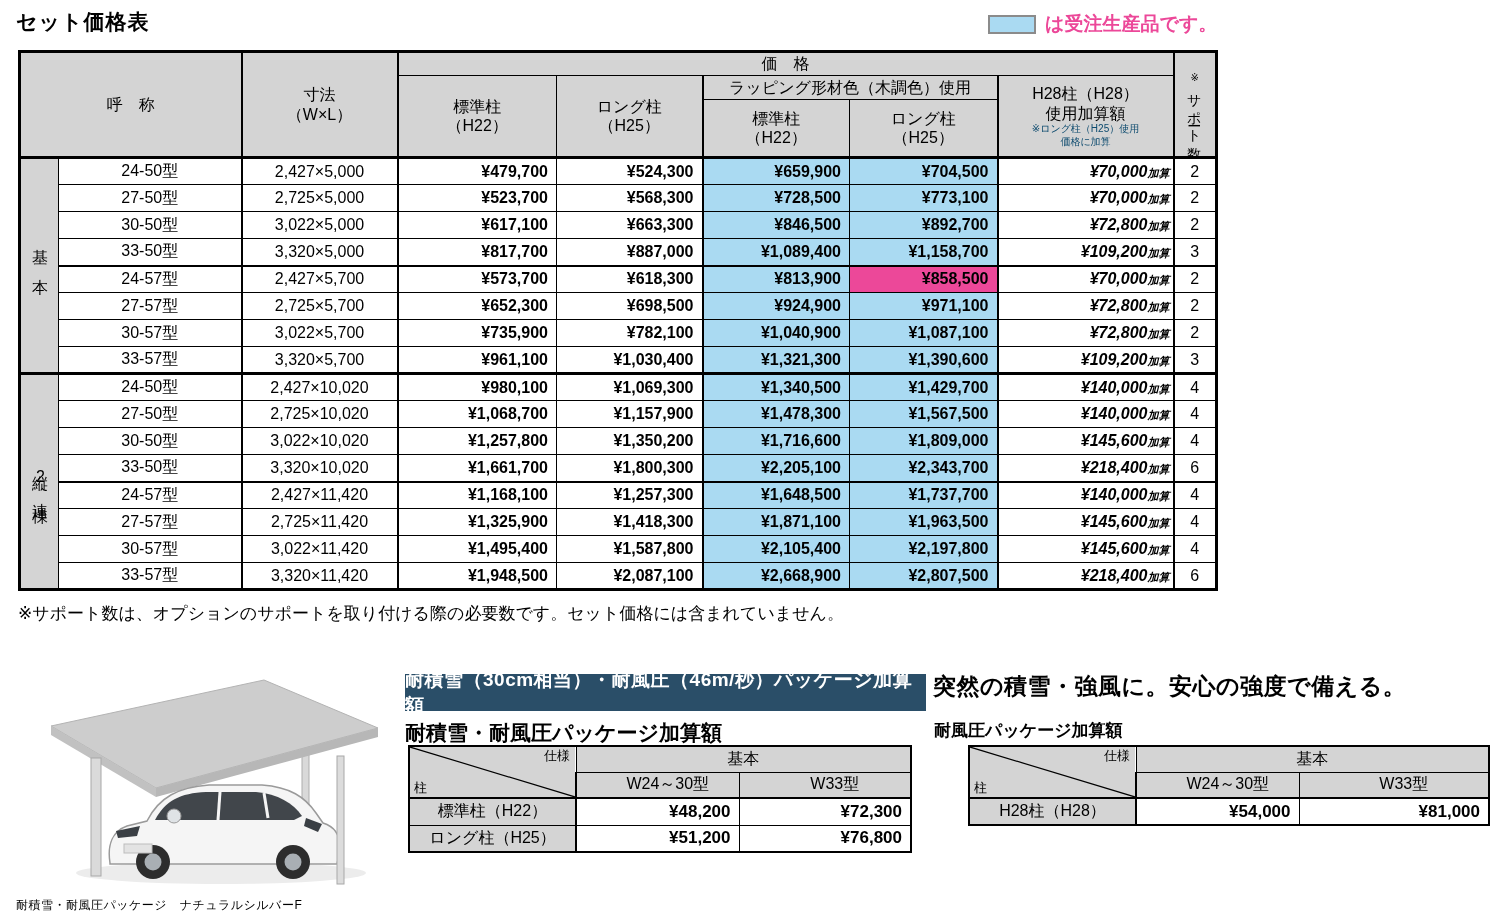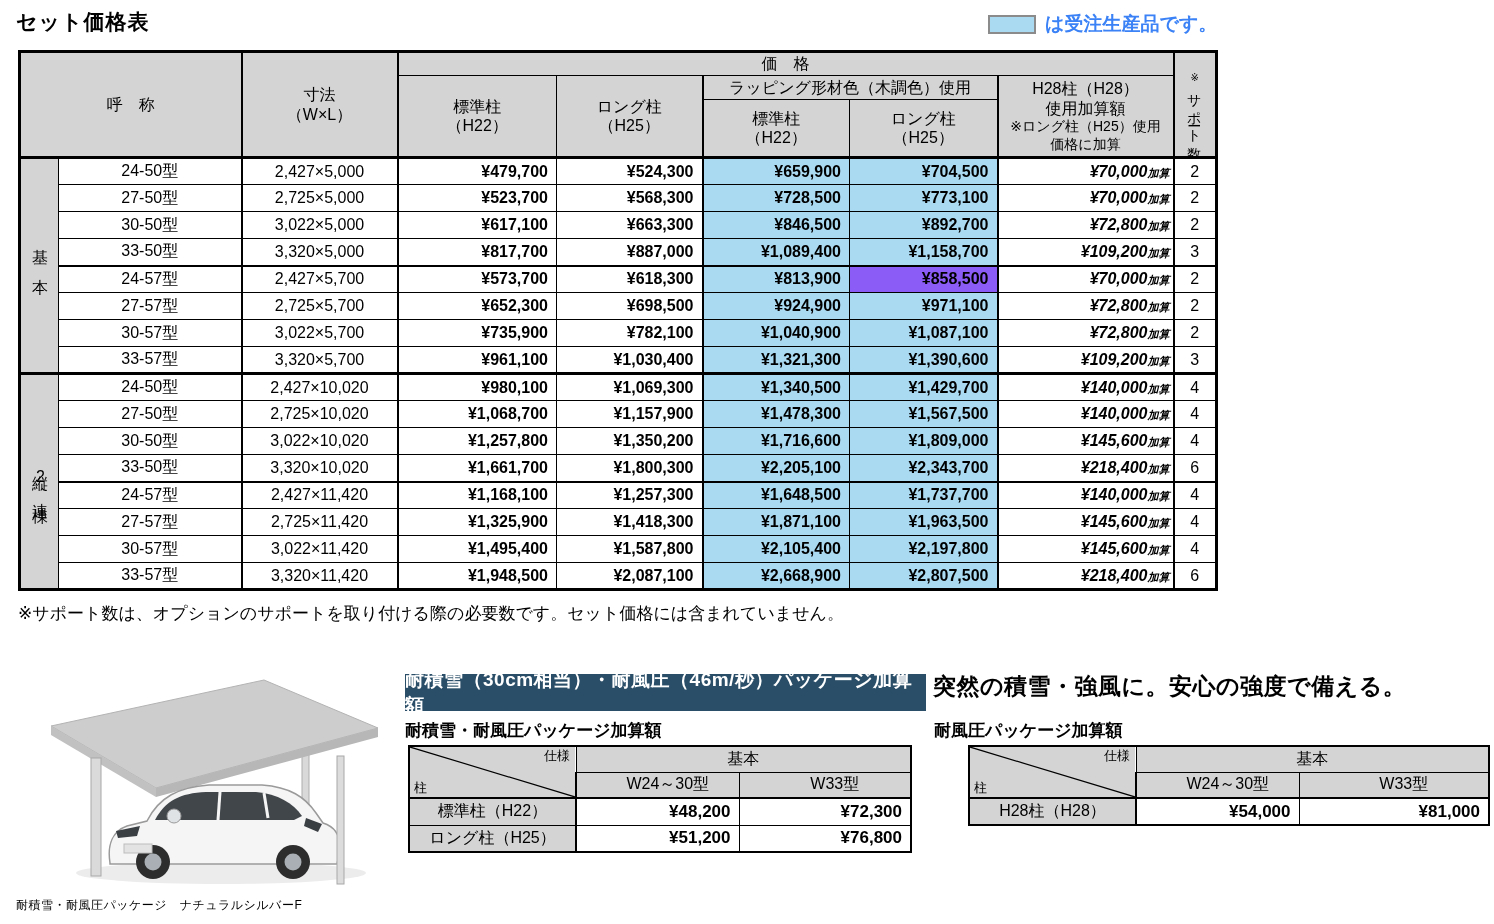--- a/index.html
+++ b/index.html
@@ -25,39 +25,39 @@
   .t-main tbody tr.sub-end td { border-bottom:2px solid #000; }
   .t-main tbody tr.group-end td { border-bottom:3px solid #000; }
   .t-main td { font-size:16px; vertical-align:middle; }
   .c-name, .c-size { text-align:center; }
   .c-num { font-weight:bold; font-size:17px; text-align:right; padding-right:8px !important; }
   .c-h28 { font-weight:bold; font-size:17px; text-align:right; padding-right:3px !important; white-space:nowrap;font-style:italic; }
   .c-h28 .kasan { font-size:11px; font-weight:bold; }
   .c-sup { text-align:center; }
   .h-price { font-size:17px; }
   .h-h28 div { line-height:1.22; }
-  .h-h28 .red { color:#000000; font-size:14px; }
+  .h-h28 .red { color:#0c4a6e; font-size:10px; }
   .g-label { background:#d4d4d4; text-align:center; writing-mode:vertical-rl; text-orientation:upright; font-size:17px; vertical-align:middle; }
   .g-label.g0 { letter-spacing:30px; }
   .g-label.g1 { letter-spacing:5px; }
   .g-label.gb3 { border-bottom:3px solid #000; }
   .h-support { vertical-align:middle; }
   .h-support .wrap { display:flex; flex-direction:column; align-items:center; justify-content:center; height:100%; }
   .h-support .mark { font-size:10px; line-height:1; margin-bottom:1px; }
   .h-support .v-text { writing-mode:vertical-rl; text-orientation:upright; font-size:14px; letter-spacing:1px; line-height:1; }
 
   .table-note { position:absolute; left:18px; top:602px; font-size:17px; }
 
   
   .photo { position:absolute; left:6px; top:666px; width:388px; height:226px; }
   .photo-caption { position:absolute; left:16px; top:897px; font-size:12px; letter-spacing:0.5px; }
 
   .banner { position:absolute; left:405px; top:674px; width:521px; height:37px; color:#fff;
             display:flex; align-items:center; justify-content:center; font-size:19px; font-weight:bold; letter-spacing:0.5px; }
-  .sub-title-left  { position:absolute; left:405px; top:719px; font-size:17px; font-weight:bold; }
+  .sub-title-left  { position:absolute; left:405px; top:719px; font-size:21px; font-weight:bold; }
   .big-heading { position:absolute; left:933px; top:671px; font-size:23px; font-weight:bold; letter-spacing:0.5px; }
   .sub-title-right { position:absolute; left:934px; top:719px; font-size:17px; font-weight:bold; }
 
   .t-small { border:2px solid #000; }
   .t-small th, .t-small td { border:1px solid #000; padding:0; vertical-align:middle; }
   .t-small th { background:#d4d4d4; font-weight:normal; font-size:16px; text-align:center; }
   .t-small tr { height:26px; }
   .t-small tbody tr { height:27px; }
   .t-small .hb2 { border-bottom:2px solid #000;padding-left:20px; }
   .t-small .bl2 { border-left:2px solid #000; }
@@ -75,21 +75,21 @@
 </style>
 </head>
 <body>
 
 <div class="page">
 
   <div class="doc-title">セット価格表</div>
 
   <div class="legend">
     <span class="legend-swatch" id="legend-swatch" style="background: rgb(170, 218, 242);"></span>
-    <span class="legend-text" id="legend-text" style="color: #3b82f6;">は受注生産品です。</span>
+    <span class="legend-text" id="legend-text" style="color: #ec4899;">は受注生産品です。</span>
   </div>
 
   <table class="t-main">
     <colgroup>
       <col style="width:39px">
         <col style="width:183px">
         <col style="width:156px">
       <col style="width:159px">
         <col style="width:146px">
         <col style="width:147px">
@@ -181,21 +181,21 @@
           <td class="c-num" style="background: rgb(170, 218, 242);">¥1,158,700</td>
           <td class="c-h28 bl2"><span>¥109,200</span><span class="kasan">加算</span></td>
           <td class="c-sup bl2">3</td>
         </tr>
         <tr>
           <td class="c-name">24-57型</td>
           <td class="c-size bl2">2,427×5,700</td>
           <td class="c-num bl2">¥573,700</td>
           <td class="c-num">¥618,300</td>
           <td class="c-num bl2" style="background: rgb(170, 218, 242);">¥813,900</td>
-          <td class="c-num" style="background: #8b5cf6;">¥858,500</td>
+          <td class="c-num" style="background: #ec4899;">¥858,500</td>
           <td class="c-h28 bl2"><span>¥70,000</span><span class="kasan">加算</span></td>
           <td class="c-sup bl2">2</td>
         </tr>
         <tr>
           <td class="c-name">27-57型</td>
           <td class="c-size bl2">2,725×5,700</td>
           <td class="c-num bl2">¥652,300</td>
           <td class="c-num">¥698,500</td>
           <td class="c-num bl2" style="background: rgb(170, 218, 242);">¥924,900</td>
           <td class="c-num" style="background: rgb(170, 218, 242);">¥971,100</td>

